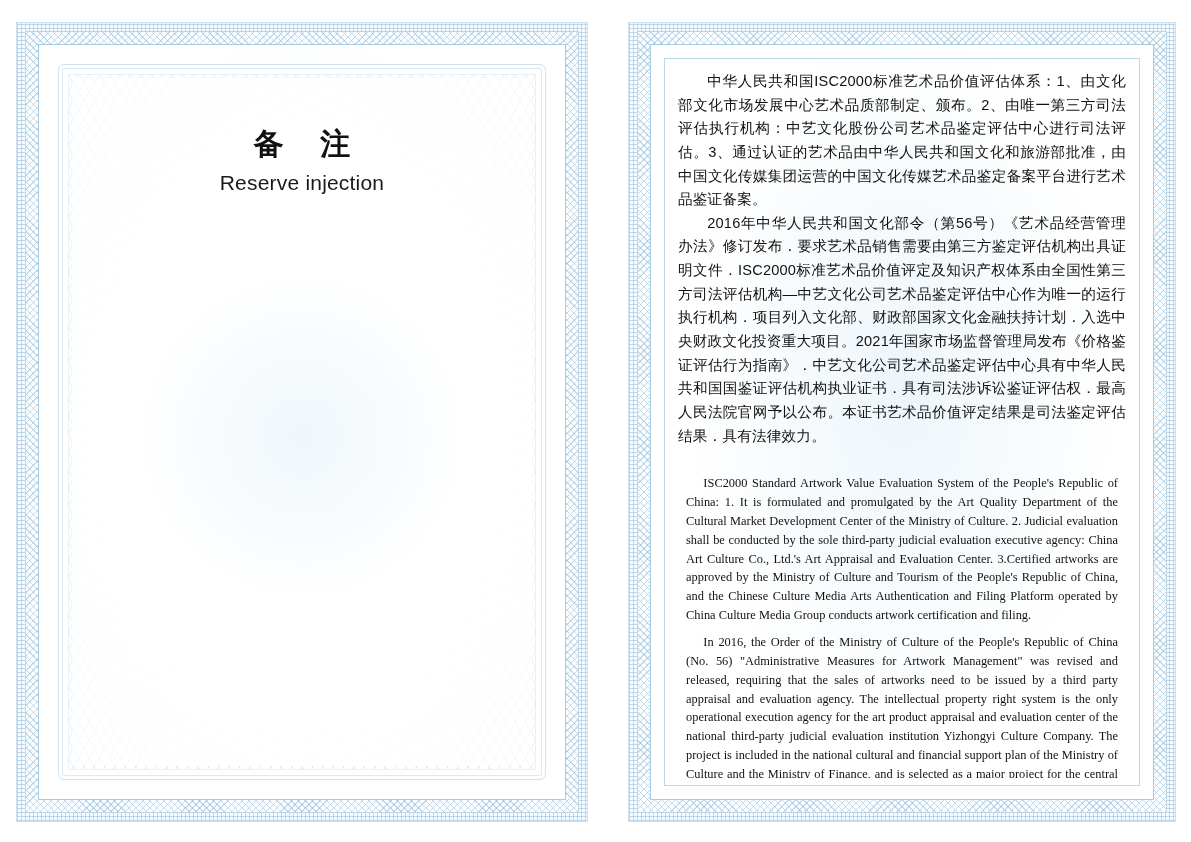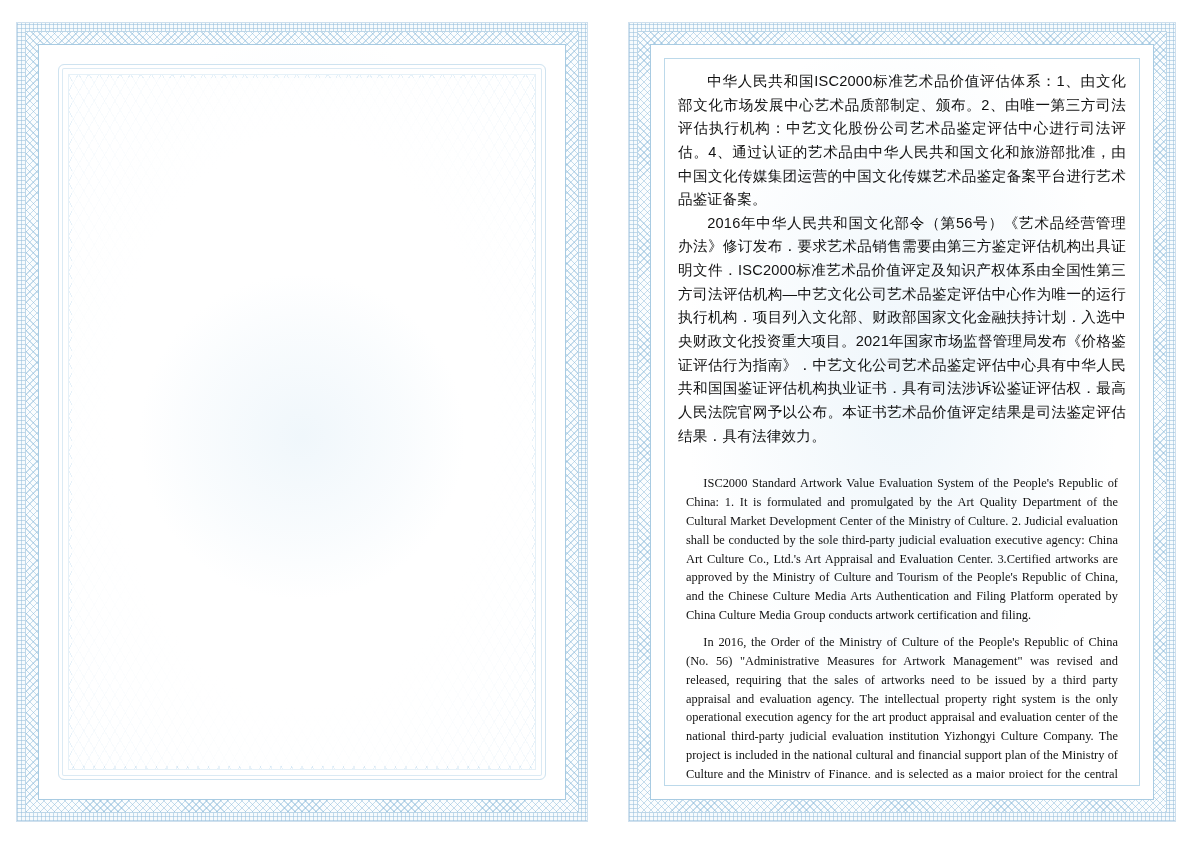--- a/index.html
+++ b/index.html
@@ -198,33 +198,37 @@
 
   <div class="cert" id="left-cert">
     <div class="border-outer"></div>
     <div class="border-mid"></div>
     <div class="border-inner"></div>
     <div class="field">
       <div class="scallop"></div>
       <div class="scallop-inner"></div>
       <div class="watermark"></div>
 
+      <div class="left-title-block">
+        <div class="left-title-cn">备 注</div>
+        <div class="left-title-en">Reserve injection</div>
+      </div>
     </div>
   </div>
 
   <div class="cert" id="right-cert">
     <div class="border-outer"></div>
     <div class="border-mid"></div>
     <div class="border-inner"></div>
     <div class="field">
       <div class="right-inner-rule"></div>
       <div class="right-content">
 
         <div class="cn-block">
-          <p>中华人民共和国ISC2000标准艺术品价值评估体系：1、由文化部文化市场发展中心艺术品质部制定、颁布。2、由唯一第三方司法评估执行机构：中艺文化股份公司艺术品鉴定评估中心进行司法评估。4、通过认证的艺术品由中华人民共和国文化和旅游部批准，由中国文化传媒集团运营的中国文化传媒艺术品鉴定备案平台进行艺术品鉴证备案。</p>
+          <p>中华人民共和国ISC2000标准艺术品价值评估体系：1、由文化部文化市场发展中心艺术品质部制定、颁布。2、由唯一第三方司法评估执行机构：中艺文化股份公司艺术品鉴定评估中心进行司法评估。3、通过认证的艺术品由中华人民共和国文化和旅游部批准，由中国文化传媒集团运营的中国文化传媒艺术品鉴定备案平台进行艺术品鉴证备案。</p>
           <p>2016年中华人民共和国文化部令（第56号）《艺术品经营管理办法》修订发布．要求艺术品销售需要由第三方鉴定评估机构出具证明文件．ISC2000标准艺术品价值评定及知识产权体系由全国性第三方司法评估机构—中艺文化公司艺术品鉴定评估中心作为唯一的运行执行机构．项目列入文化部、财政部国家文化金融扶持计划．入选中央财政文化投资重大项目。2021年国家市场监督管理局发布《价格鉴证评估行为指南》．中艺文化公司艺术品鉴定评估中心具有中华人民共和国国鉴证评估机构执业证书．具有司法涉诉讼鉴证评估权．最高人民法院官网予以公布。本证书艺术品价值评定结果是司法鉴定评估结果．具有法律效力。</p>
         </div>
 
         <div class="en-block">
           <p>ISC2000 Standard Artwork Value Evaluation System of the People's Republic of China: 1. It is formulated and promulgated by the Art Quality Department of the Cultural Market Development Center of the Ministry of Culture. 2. Judicial evaluation shall be conducted by the sole third-party judicial evaluation executive agency: China Art Culture Co., Ltd.'s Art Appraisal and Evaluation Center. 3.Certified artworks are approved by the Ministry of Culture and Tourism of the People's Republic of China, and the Chinese Culture Media Arts Authentication and Filing Platform operated by China Culture Media Group conducts artwork certification and filing.</p>
           <p>In 2016, the Order of the Ministry of Culture of the People's Republic of China (No. 56) "Administrative Measures for Artwork Management" was revised and released, requiring that the sales of artworks need to be issued by a third party appraisal and evaluation agency. The intellectual property right system is the only operational execution agency for the art product appraisal and evaluation center of the national third-party judicial evaluation institution Yizhongyi Culture Company. The project is included in the national cultural and financial support plan of the Ministry of Culture and the Ministry of Finance, and is selected as a major project for the central financial and cultural investment. In 2021, the State Market Supervision Administration issued the "Guidelines for Price Authentication and Assessment". The Art Evaluation and Evaluation Center of Zhongyi Culture Company has the practice certificate of the People's Republic of China forensics and evaluation institution, and has the right to forensic and evaluation of judicial-related litigation. The results of the value evaluation of the artwork of this certificate are the results of judicial verification and have legal effect.</p>
         </div>
 
       </div>
     </div>

